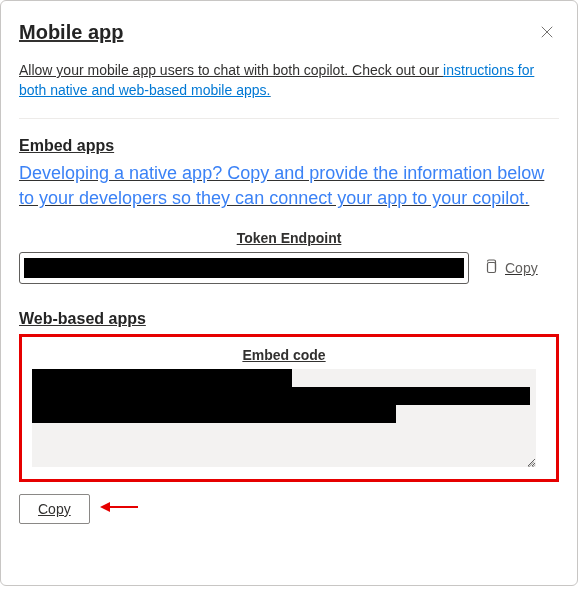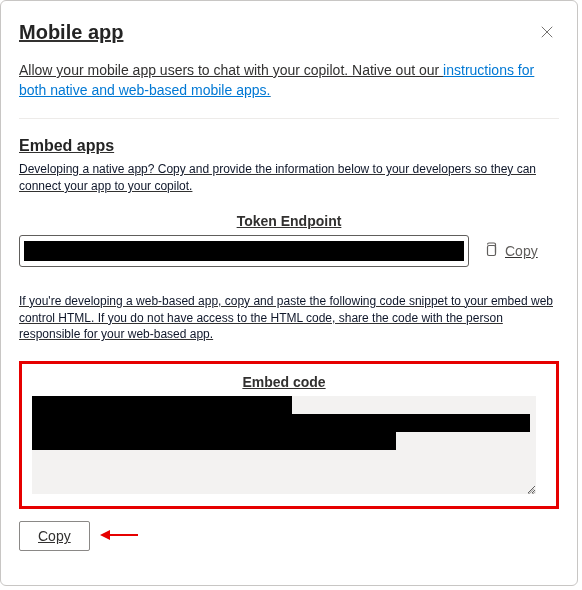--- a/index.html
+++ b/index.html
@@ -65,22 +65,22 @@
     border-top: 1px solid #edebe9;
     margin-bottom: 18px;
   }
   .section-title {
     font-size: 16px;
     font-weight: 600;
     color: #242424;
     margin-bottom: 6px;
   }
   .section-desc {
-    font-size: 12px;
-    color: #0f172a;
+    font-size: 18px;
+    color: #3b82f6;
     line-height: 1.4;
     margin-bottom: 18px;
   }
   .field-label {
     font-size: 14px;
     font-weight: 600;
     color: #323130;
     margin-bottom: 6px;
     display: block;
     text-align: center;
@@ -194,21 +194,21 @@
       <span>
         <svg viewBox="0 0 16 16" width="14" height="14">
             <line x1="2" y1="2" x2="14" y2="14" stroke="#605e5c" stroke-width="1"></line>
             <line x1="14" y1="2" x2="2" y2="14" stroke="#605e5c" stroke-width="1"></line>
           </svg>
       </span>
     </button>
   </div>
 
   <p class="intro-text">
-    <span>Allow your mobile app users to chat with your copilot. Native out our </span><a href="#">instructions for both native and web-based mobile apps.</a><span></span>
+    <span>Allow your mobile app users to chat with both copilot. Check out our </span><a href="#">instructions for both native and web-based mobile apps.</a><span></span>
   </p>
 
   <hr class="divider">
 
   <h2 class="section-title">Embed apps</h2>
   <p class="section-desc">Developing a native app? Copy and provide the information below to your developers so they can connect your app to your copilot.</p>
 
   <label class="field-label">Token Endpoint</label>
   <div class="token-row">
     <div class="token-input-wrap" title="[redacted]">
@@ -218,21 +218,21 @@
       <span>
         <svg viewBox="0 0 16 16" fill="none" stroke="#605e5c" stroke-width="1.2">
           <rect x="4.5" y="4.5" width="8" height="10" rx="1.5"></rect>
           <path d="M4.5 3.5 A1.5 1.5 0 0 1 6 2 h5 a1.5 1.5 0 0 1 1.5 1.5 v8"></path>
         </svg>
       </span>
       <span>Copy</span>
     </button>
   </div>
 
-  <p class="section-desc">If you're developing a web-based app, copy and paste the following code snippet to your embed web control HTML. If you do not have access to the HTML code, share the code with the person responsible for your web-based app.</p>
+  <h2 class="section-title">Web-based apps</h2>
 
   <div class="embed-block">
     <label class="field-label">Embed code</label>
     <div class="embed-redact-wrap" title="[redacted]">
       <div class="embed-redact-line r1"></div>
       <div class="embed-redact-line r2"></div>
       <div class="embed-redact-line r3"></div>
       <div class="resize-handle"></div>
     </div>
   </div>

